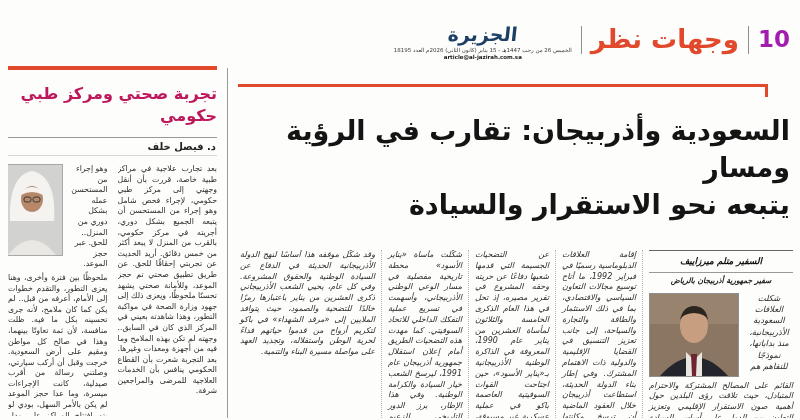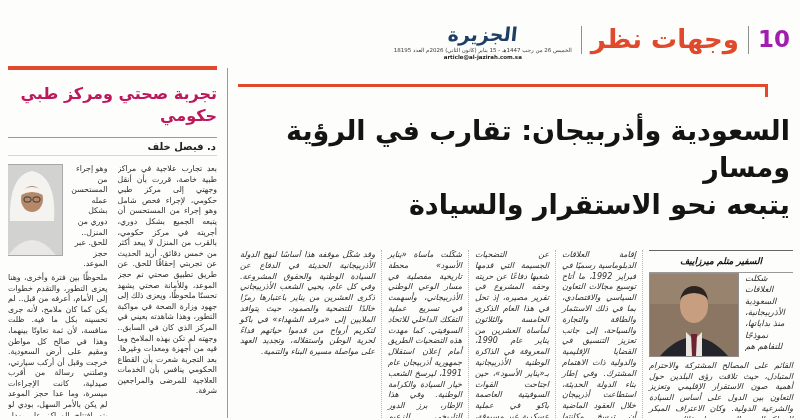--- a/index.html
+++ b/index.html
@@ -32,21 +32,21 @@
   .col{overflow:hidden;box-sizing:border-box;padding:0 6px;border-left:1px dotted #b8b8b8;
        font-size:8px;line-height:10.8px;text-align:justify;color:#2d2d2d;font-style:italic;}
   .col.last{border-left:none;}
   .col-byline{width:152px;flex:none;padding-right:1px;}
   .col-n{width:87px;flex:none;}
   .col-wide{flex:1;}
   .byl-name{font-size:9px;font-weight:bold;text-align:center;color:#101010;
             border-top:1px solid #666;border-bottom:1px solid #999;padding:5px 2px;}
   .byl-title{font-size:7.5px;font-weight:bold;text-align:center;color:#222;padding:3px 0 6px;}
   .photo-row{display:flex;direction:rtl;gap:6px;margin-bottom:4px;}
-  .side-text{flex:1;font-size:8.4px;line-height:11.4px;text-align:left;}
+  .side-text{flex:1;font-size:8.4px;line-height:11.4px;text-align:center;}
   .amb-photo{width:88px;height:82px;flex:none;border:1px solid #8f8f8f;background:#857260;}
 
   
   .article-divider{width:1px;background:#9a9a9a;margin:6px 0 2px 0;flex:none;}
 
   
   .left-article{flex:1;box-sizing:border-box;padding:2px 10px 4px 8px;display:flex;flex-direction:column;direction:rtl;}
   .la-rule{height:4px;background:var(--accent);margin-top:2px;}
   .la-headline{font-size:16px;line-height:22px;font-weight:bold;text-align:right;color:#be185d;margin:13px 0 10px;}
   .la-byline{font-size:10px;font-weight:bold;text-align:right;color:#222;
@@ -82,20 +82,21 @@
       </div>
       <h1 class="headline">
         <span>السعودية وأذربيجان: تقارب في الرؤية ومسار</span><br>
         <span>يتبعه نحو الاستقرار والسيادة</span>
       </h1>
 
       <div class="cols">
 
         <div class="col col-byline">
           <div class="byl-name">السفير متلم ميرزاييف</div>
+          <div class="byl-title">سفير جمهورية أذربيجان بالرياض</div>
           <div class="photo-row">
             <div class="side-text">شكلت العلاقات السعودية الأذربيجانية، منذ بداياتها، نموذجًا للتفاهم هم</div>
             <svg class="amb-photo" viewBox="0 0 88 82" xmlns="http://www.w3.org/2000/svg" aria-hidden="true">
               <rect x="0" y="0" width="88" height="82" fill="#8a7663"></rect>
               <rect x="0" y="0" width="88" height="30" fill="#97836e"></rect>
               <path d="M10,82 Q44,44 78,82 Z" fill="#23242c"></path>
               <path d="M36,58 L44,66 L52,58 L52,82 L36,82 Z" fill="#e9e6e0"></path>
               <path d="M41,60 L47,60 L46,82 L42,82 Z" fill="#6e2330"></path>
               <ellipse cx="44" cy="32" rx="14" ry="17" fill="#c79e7f"></ellipse>
               <path d="M30,26 Q33,12 44,12 Q56,12 58,26 Q56,20 44,19 Q32,20 30,26 Z" fill="#2c241e"></path>

